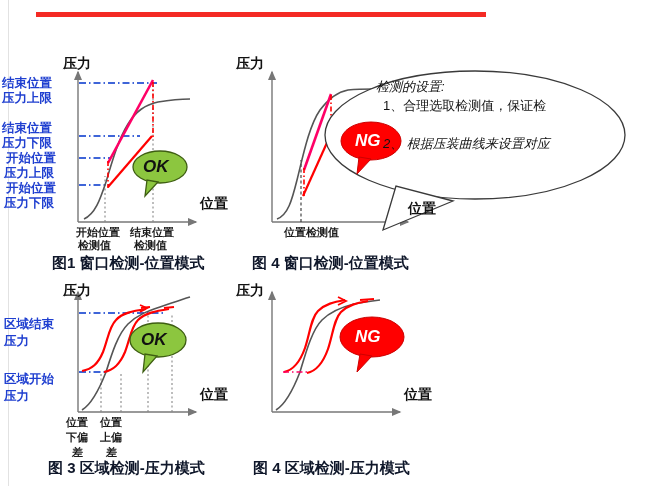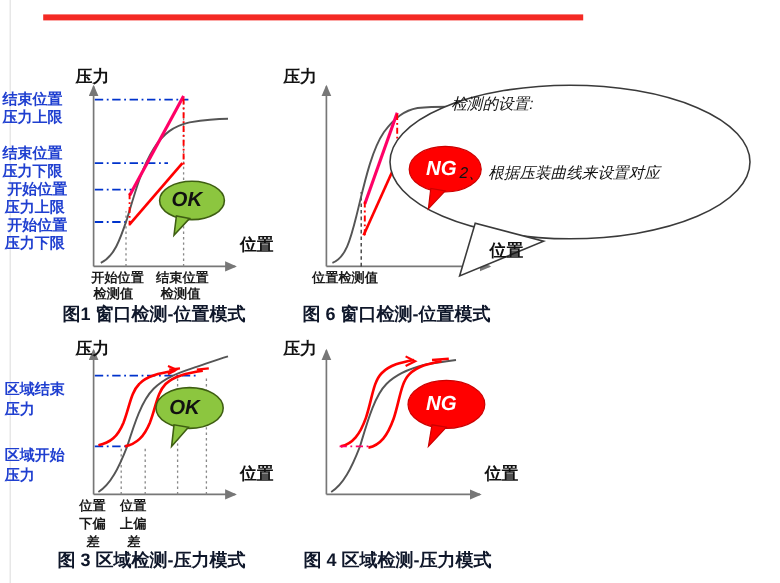--- a/index.html
+++ b/index.html
@@ -219,25 +219,26 @@
   <div class="lbl tick-lbl" style="left:76px; top:226px;">开始位置</div>
   <div class="lbl tick-lbl" style="left:78px; top:239px;">检测值</div>
   <div class="lbl tick-lbl" style="left:130px; top:226px;">结束位置</div>
   <div class="lbl tick-lbl" style="left:134px; top:239px;">检测值</div>
 
   <div class="badge-label" style="left:143px; top:157px;">OK</div>
   <div class="lbl caption" style="left:52px; top:256px;">图1 窗口检测-位置模式</div>
 
   <div class="lbl axis-name" style="left:236px; top:57px;">压力</div>
   <div class="lbl axis-name" style="left:408px; top:202px;">位置</div>
-  <div class="lbl tick-lbl" style="left:260px; top:226px;">位置检测值</div>
+  <div class="lbl tick-lbl" style="left:284px; top:226px;">位置检测值</div>
   <div class="badge-label" style="left:355px; top:131px; color:#ffffff;">NG</div>
-  <div class="lbl caption" style="left:252px; top:256px;">图 6  窗口检测-位置模式</div>
+  <div class="lbl caption" style="left:252px; top:256px;">图 4  窗口检测-位置模式</div>
 
   <div class="bubble-text" style="left:376px; top:77px;">检测的设置:</div>
+  <div class="bubble-text plain" style="left:383px; top:96px; font-style:normal;">1、合理选取检测值，保证检</div>
   <div class="bubble-text" style="left:383px; top:134px;">2、 根据压装曲线来设置对应</div>
 
   <div class="lbl axis-name" style="left:63px; top:284px;">压力</div>
   <div class="lbl axis-name" style="left:200px; top:388px;">位置</div>
 
   <div class="lbl lbl-blue" style="left:4px; top:317px;">区域结束</div>
   <div class="lbl lbl-blue" style="left:4px; top:334px;">压力</div>
   <div class="lbl lbl-blue" style="left:4px; top:372px;">区域开始</div>
   <div class="lbl lbl-blue" style="left:4px; top:389px;">压力</div>
 

